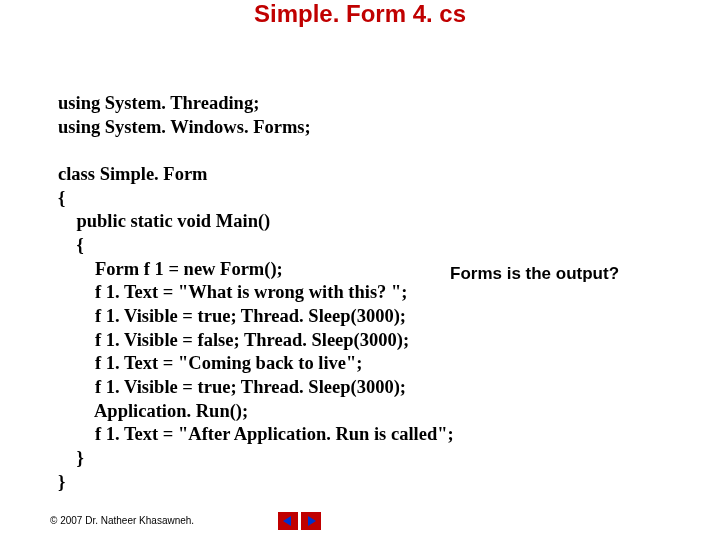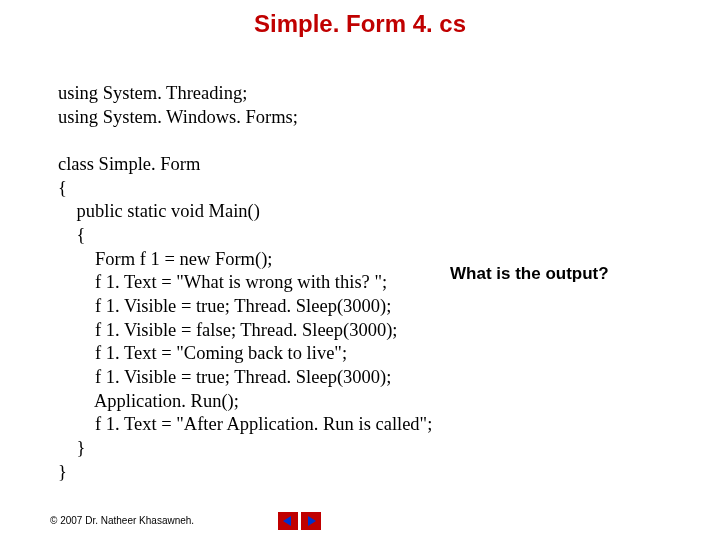--- a/index.html
+++ b/index.html
@@ -11,30 +11,30 @@
     font-family: "Times New Roman", Times, serif;
     position: relative;
     overflow: hidden;
   }
   .title {
     text-align: center;
     font-family: Arial, Helvetica, sans-serif;
     font-weight: bold;
     font-size: 24px;
     color: #c00000;
-    padding-top: 10px;
   }
   .code-block {
     position: absolute;
     left: 58px;
-    top: 82px;
+    top: 92px;
     font-size: 18.5px;
     line-height: 1.28;
     color: #000000;
     white-space: pre;
+    font-weight: bold;
   }
   .annotation {
     position: absolute;
     left: 450px;
     top: 264px;
     font-family: Arial, Helvetica, sans-serif;
     font-weight: bold;
     font-size: 17px;
     color: #000000;
   }
@@ -82,21 +82,21 @@
         f 1. Text = "What is wrong with this? ";
         f 1. Visible = true; Thread. Sleep(3000);
         f 1. Visible = false; Thread. Sleep(3000);
         f 1. Text = "Coming back to live";
         f 1. Visible = true; Thread. Sleep(3000);
         Application. Run();
         f 1. Text = "After Application. Run is called";
     }
 }</div>
 
-<div class="annotation">What is the output?</div>
+<div class="annotation">Forms is the output?</div>
 
 <div class="footer">© 2007 Dr. Natheer Khasawneh.</div>
 
 <div class="nav">
   <div class="nav-btn">
     <svg width="12" height="12" viewBox="0 0 12 12">
       <polygon points="9,1 9,11 1,6" fill="#0033cc"></polygon>
     </svg>
   </div>
   <div class="nav-btn">

